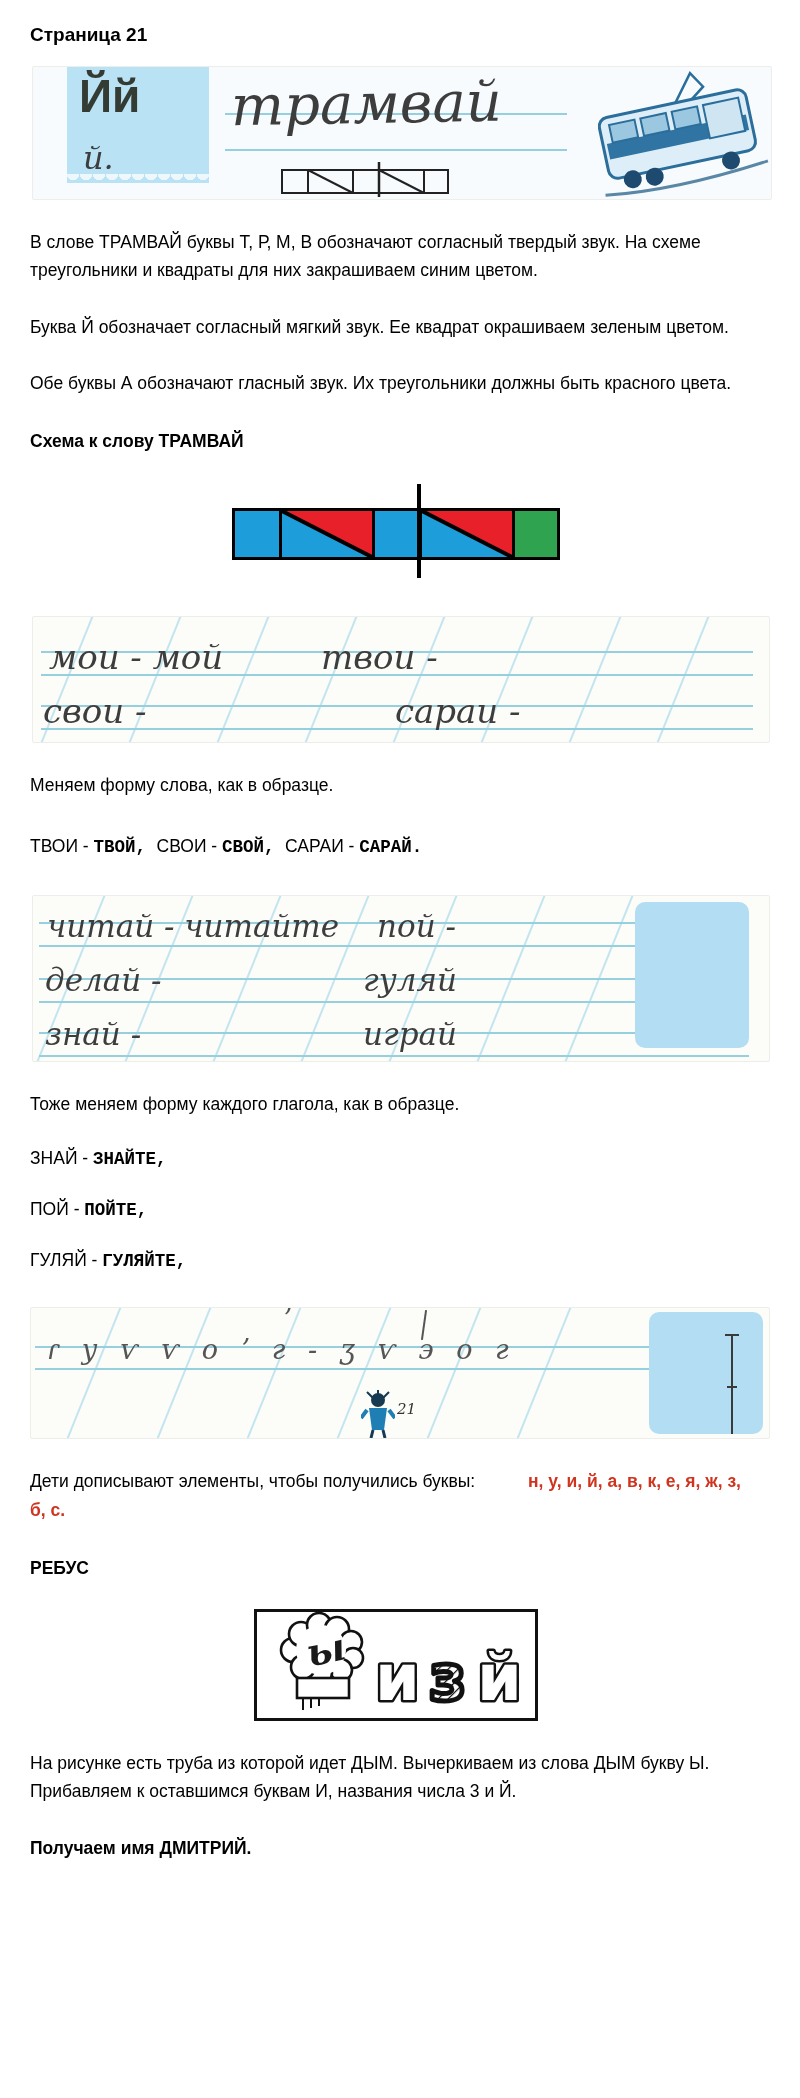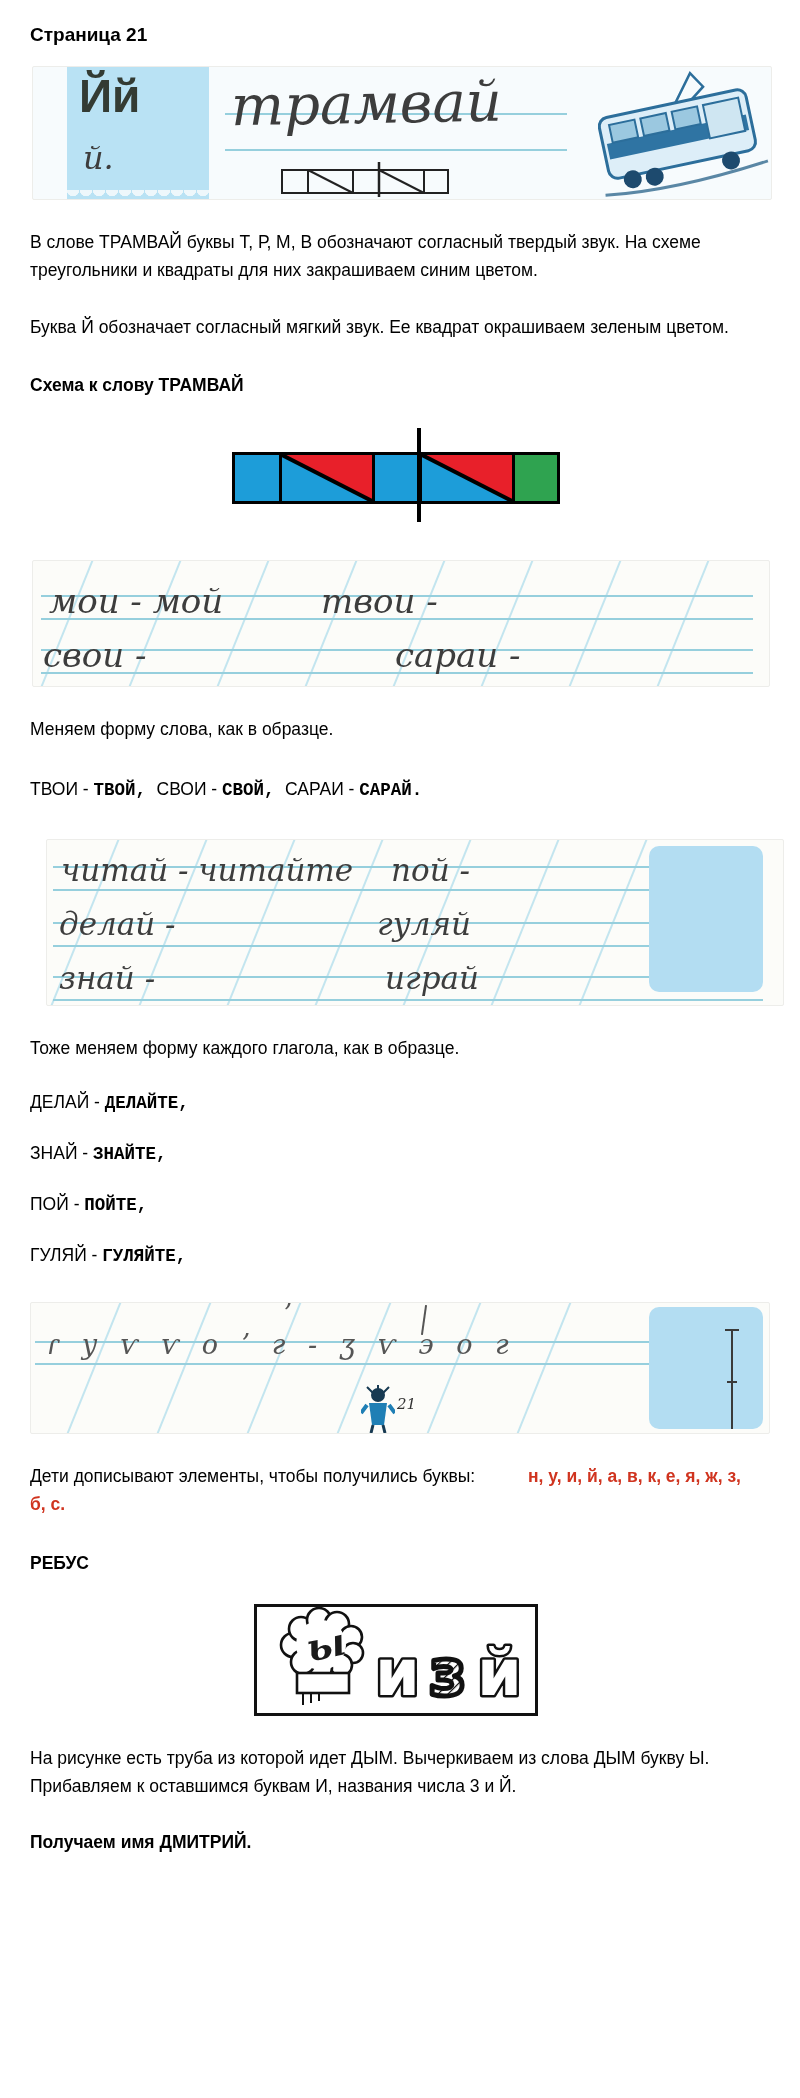--- a/index.html
+++ b/index.html
@@ -14,36 +14,36 @@
   .red-letters{color:#d0341f;font-weight:700;margin-left:48px;}
 
   
   .photo{position:relative;overflow:hidden;background:#fcfcf9;border:1px solid #ededea;border-radius:2px;}
   .rule{position:absolute;height:2px;background:#96cfdd;}
   .slant{position:absolute;width:2px;height:220px;top:-40px;background:#c3e5ef;transform:rotate(22deg);}
   .cursive{font-family:"DejaVu Serif",serif;font-style:italic;color:#3d3d3d;position:absolute;white-space:pre;}
 
   
   .wb{width:738px;height:132px;margin:20px 0 0 2px;background:#f7fbfd;}
-  .wb-panel{position:absolute;left:34px;top:0;width:142px;height:132px;background:#b9e2f4;}
+  .wb-panel{position:absolute;left:34px;top:0;width:142px;height:116px;background:#b9e2f4;}
   .wb-panel .scallop{position:absolute;left:0;bottom:0;width:100%;height:9px;
     background:radial-gradient(circle at 6px 0px,#eef7fb 6px,transparent 6.5px);background-size:13px 9px;background-repeat:repeat-x;}
   .wb-letters{position:absolute;left:12px;top:2px;font-size:46px;font-weight:700;color:#333b33;font-family:"Liberation Sans",sans-serif;}
   .wb-cursive{left:16px;top:72px;font-size:32px;}
   .wb-word{left:198px;top:4px;font-size:56px;transform:rotate(-1deg);}
   .tram{position:absolute;left:552px;top:0;}
 
   
   .scheme{position:relative;width:328px;height:100px;margin:30px auto 0 auto;}
   .scheme-bar{position:absolute;left:0;top:26px;display:flex;border:3px solid #000;background:#000;gap:3px;}
   .cell{height:46px;}
   .stress{position:absolute;left:185px;top:2px;width:4px;height:94px;background:#000;}
 
   .hw1{width:736px;height:125px;margin:34px 0 0 2px;}
-  .hw2{width:736px;height:165px;margin:34px 0 0 16px;}
+  .hw2{width:736px;height:165px;margin:34px 0 0 2px;}
   .hw3{width:738px;height:130px;margin:36px 0 0 0;}
   .bluebox{position:absolute;background:#b3ddf2;border-radius:10px;}
   .vline{position:absolute;width:2px;background:#3a3a3a;}
   .tick{position:absolute;height:2px;background:#3a3a3a;}
 
   
   .rebus-wrap{width:282px;margin:30px auto 0 auto;}
   .rebus-box{width:278px;height:106px;border:3px solid #111;background:#fff;}
   .center{display:flex;justify-content:center;}
   .pencil{color:#555;letter-spacing:7px;font-size:27px;}
@@ -92,20 +92,21 @@
         <circle cx="40" cy="102" r="9" fill="#1d4a6e"></circle>
         <circle cx="62" cy="104" r="9" fill="#1d4a6e"></circle>
         <circle cx="140" cy="104" r="9" fill="#1d4a6e"></circle>
         <path d="M10,112 Q80,122 176,112" fill="none" stroke="#5a87a5" stroke-width="3"></path>
       </g>
     </svg>
   </div>
 
   <p class="para">В слове ТРАМВАЙ буквы Т, Р, М, В обозначают согласный твердый звук. На схеме треугольники и квадраты для них закрашиваем синим цветом.</p>
   <p class="para">Буква Й обозначает согласный мягкий звук. Ее квадрат окрашиваем зеленым цветом.</p>
+  <p class="para">Обе буквы А обозначают гласный звук. Их треугольники должны быть красного цвета.</p>
 
   <div class="bold-line">Схема к слову ТРАМВАЙ</div>
 
   <div class="scheme">
     <div class="scheme-bar">
       <div class="cell" style="width:44px;background:#1d9dd9;"></div>
       <div class="cell" style="width:90px;"><svg width="90" height="46">
             <polygon points="0,0 90,0 90,46" fill="#e8202a"></polygon>
             <polygon points="0,0 90,46 0,46" fill="#1d9dd9"></polygon>
             <line x1="0" y1="0" x2="90" y2="46" stroke="#000" stroke-width="4"></line>
@@ -156,27 +157,26 @@
     <div class="rule" style="left:6px;top:49px;width:710px;"></div>
     <div class="rule" style="left:6px;top:82px;width:710px;"></div>
     <div class="rule" style="left:6px;top:105px;width:710px;"></div>
     <div class="rule" style="left:6px;top:136px;width:710px;"></div>
     <div class="rule" style="left:6px;top:159px;width:710px;"></div>
     <span class="cursive" style="left:14px;top:12px;font-size:31px;">читай - читайте</span>
     <span class="cursive" style="left:344px;top:12px;font-size:31px;">пой -</span>
     <span class="cursive" style="left:12px;top:66px;font-size:31px;">делай -</span>
     <span class="cursive" style="left:330px;top:66px;font-size:31px;">гуляй</span>
     <span class="cursive" style="left:12px;top:120px;font-size:31px;">знай -</span>
-    <span class="cursive" style="left:338px;top:120px;font-size:31px;">играй</span>
+    <span class="cursive" style="left:330px;top:120px;font-size:31px;">играй</span>
     <div class="bluebox" style="left:602px;top:6px;width:114px;height:146px;"></div>
   </div>
 
   <p class="para">Тоже меняем форму каждого глагола, как в образце.</p>
 
-  <p class="verb-line"><span>ДЕЛАЙ - </span><b>ДЕЛАЙТЕ,</b></p>
   <p class="verb-line"><span>ЗНАЙ - </span><b>ЗНАЙТЕ,</b></p>
   <p class="verb-line"><span>ПОЙ - </span><b>ПОЙТЕ,</b></p>
   <p class="verb-line"><span>ГУЛЯЙ - </span><b>ГУЛЯЙТЕ,</b></p>
 
   <div class="photo hw3">
     <div class="slant" style="left:60px;"></div>
       <div class="slant" style="left:150px;"></div>
     <div class="slant" style="left:240px;"></div>
       <div class="slant" style="left:330px;"></div>
     <div class="slant" style="left:420px;"></div>

